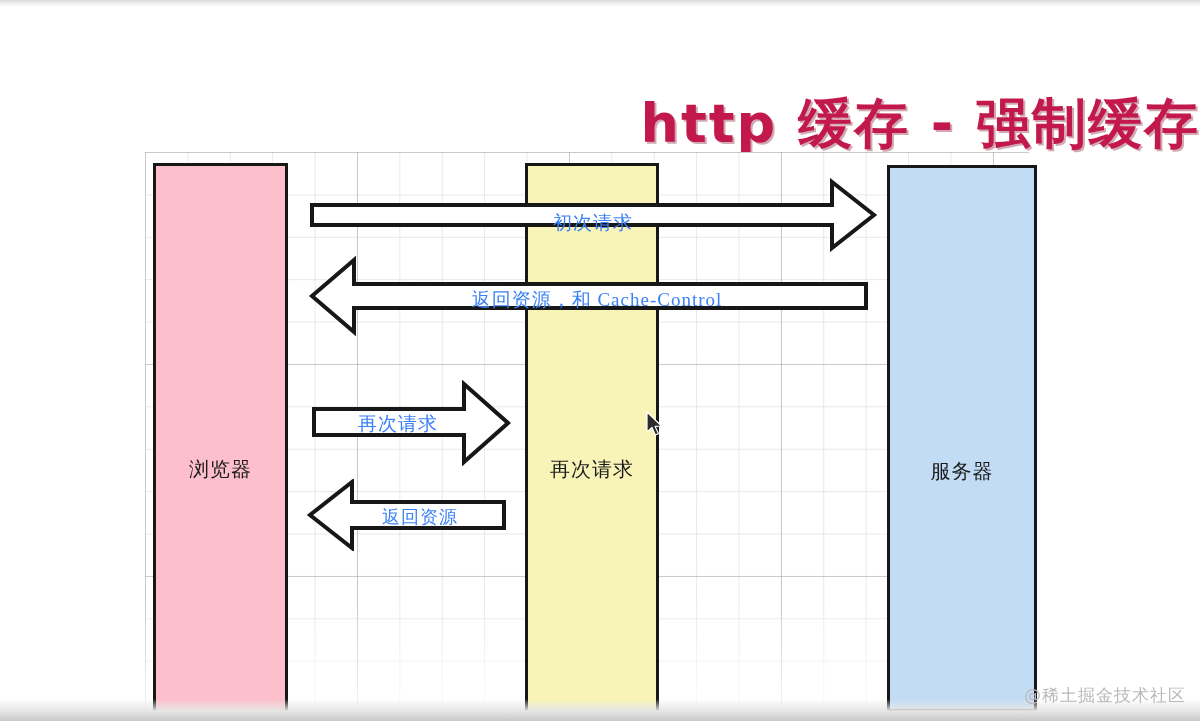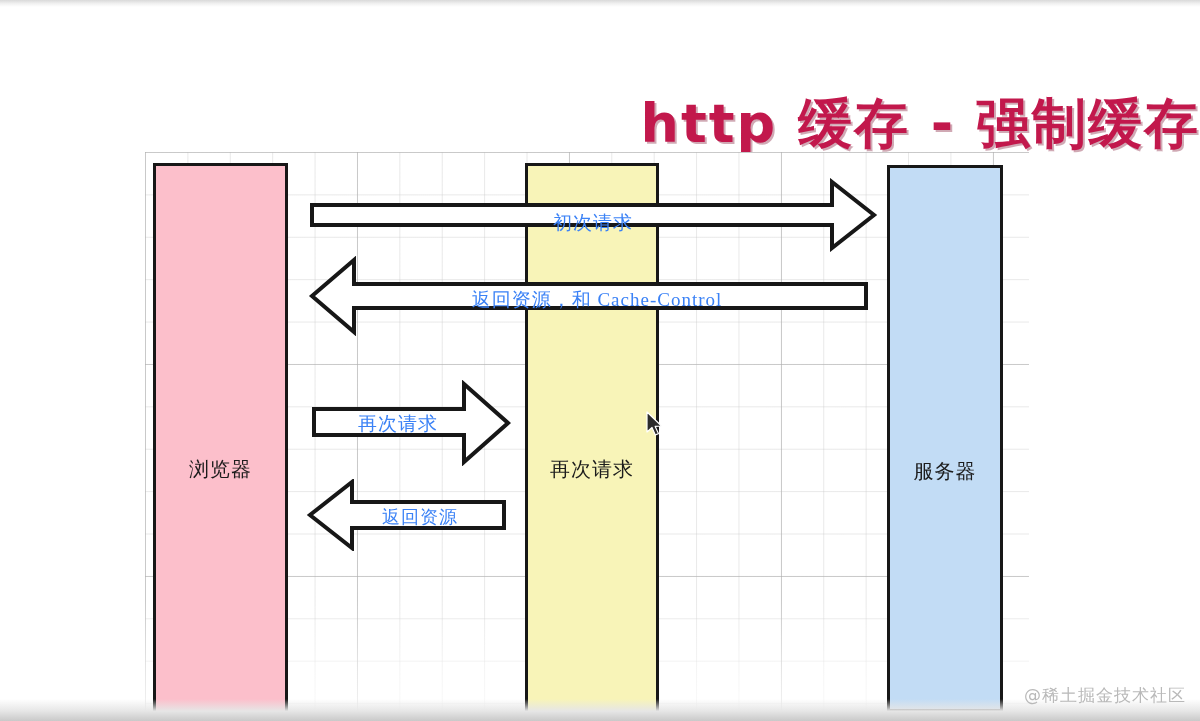--- a/index.html
+++ b/index.html
@@ -113,21 +113,21 @@
     width: 135px; height: 566px;
     background: #fcbfcb;
   }
   #col-cache {
     left: 525px; top: 163px;
     width: 134px; height: 566px;
     background: #f8f4b8;
   }
   #col-server {
     left: 887px; top: 165px;
-    width: 116px; height: 547px;
+    width: 150px; height: 547px;
     background: #c2dcf5;
   }
 
   
   .arrow {
     position: absolute;
   }
   .arrow svg { display: block; }
   .arrow-label {
     position: absolute;

